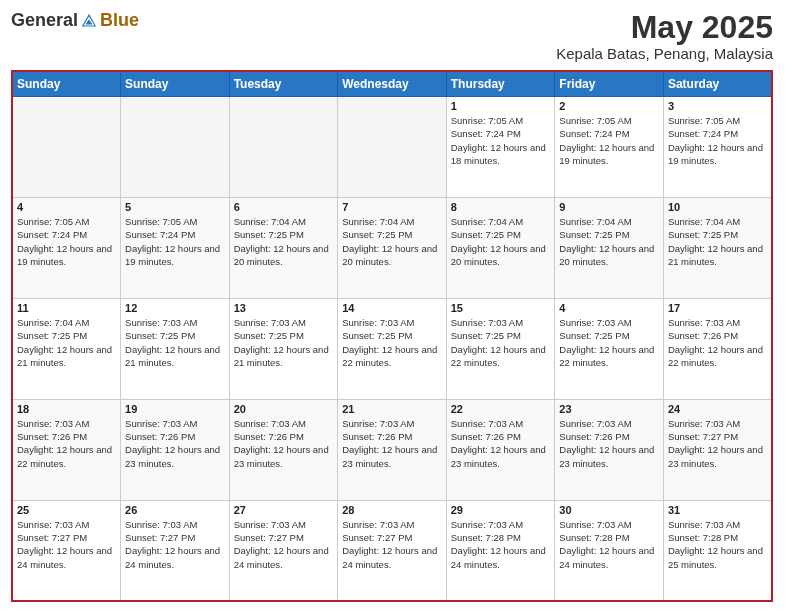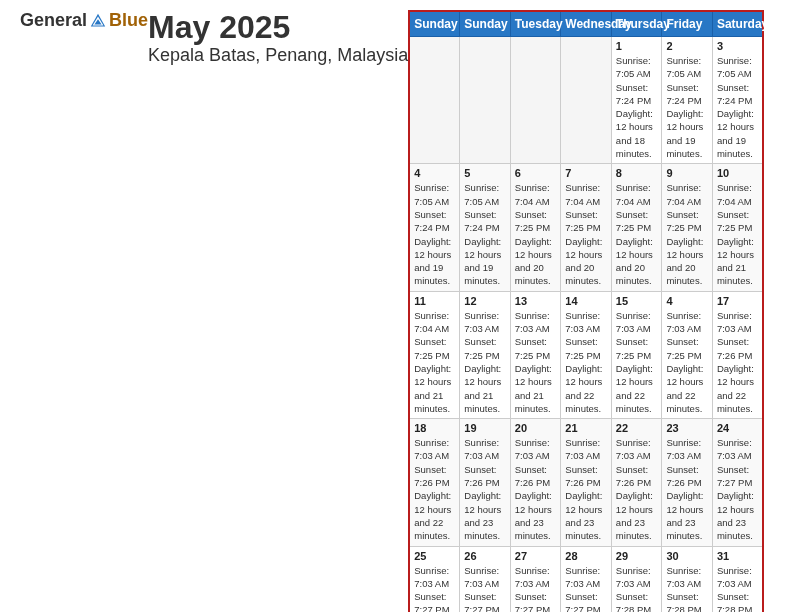--- a/index.html
+++ b/index.html
@@ -6,23 +6,23 @@
     body {
       font-family: Arial, sans-serif;
       background: #fff;
       width: 792px;
       height: 612px;
       overflow: hidden;
     }
     .page {
       width: 784px;
       height: 612px;
-      padding: 10px 20px;
-      display: flex;
-      flex-direction: row;
+      padding: 10px 11px;
+      display: flex;
+      flex-direction: column;
     }
     .header {
       display: flex;
       justify-content: space-between;
       align-items: flex-start;
       margin-bottom: 8px;
     }
     .logo {
       display: flex;
       flex-direction: column;
@@ -39,30 +39,30 @@
     }
     .logo-blue {
       color: #a16207;
     }
     .logo-icon {
       width: 18px;
       height: 18px;
       margin: 0 2px;
     }
     .title-block {
-      text-align: left;
+      text-align: right;
     }
     .month-title {
       font-size: 32px;
       font-weight: bold;
       color: #333;
       line-height: 1.1;
     }
     .location-title {
-      font-size: 18px;
+      font-size: 15px;
       color: #333;
     }
     .calendar {
       flex: 1;
       border: 2px solid #b91c1c;
       border-collapse: collapse;
       width: 100%;
       table-layout: fixed;
     }
     .calendar th {

